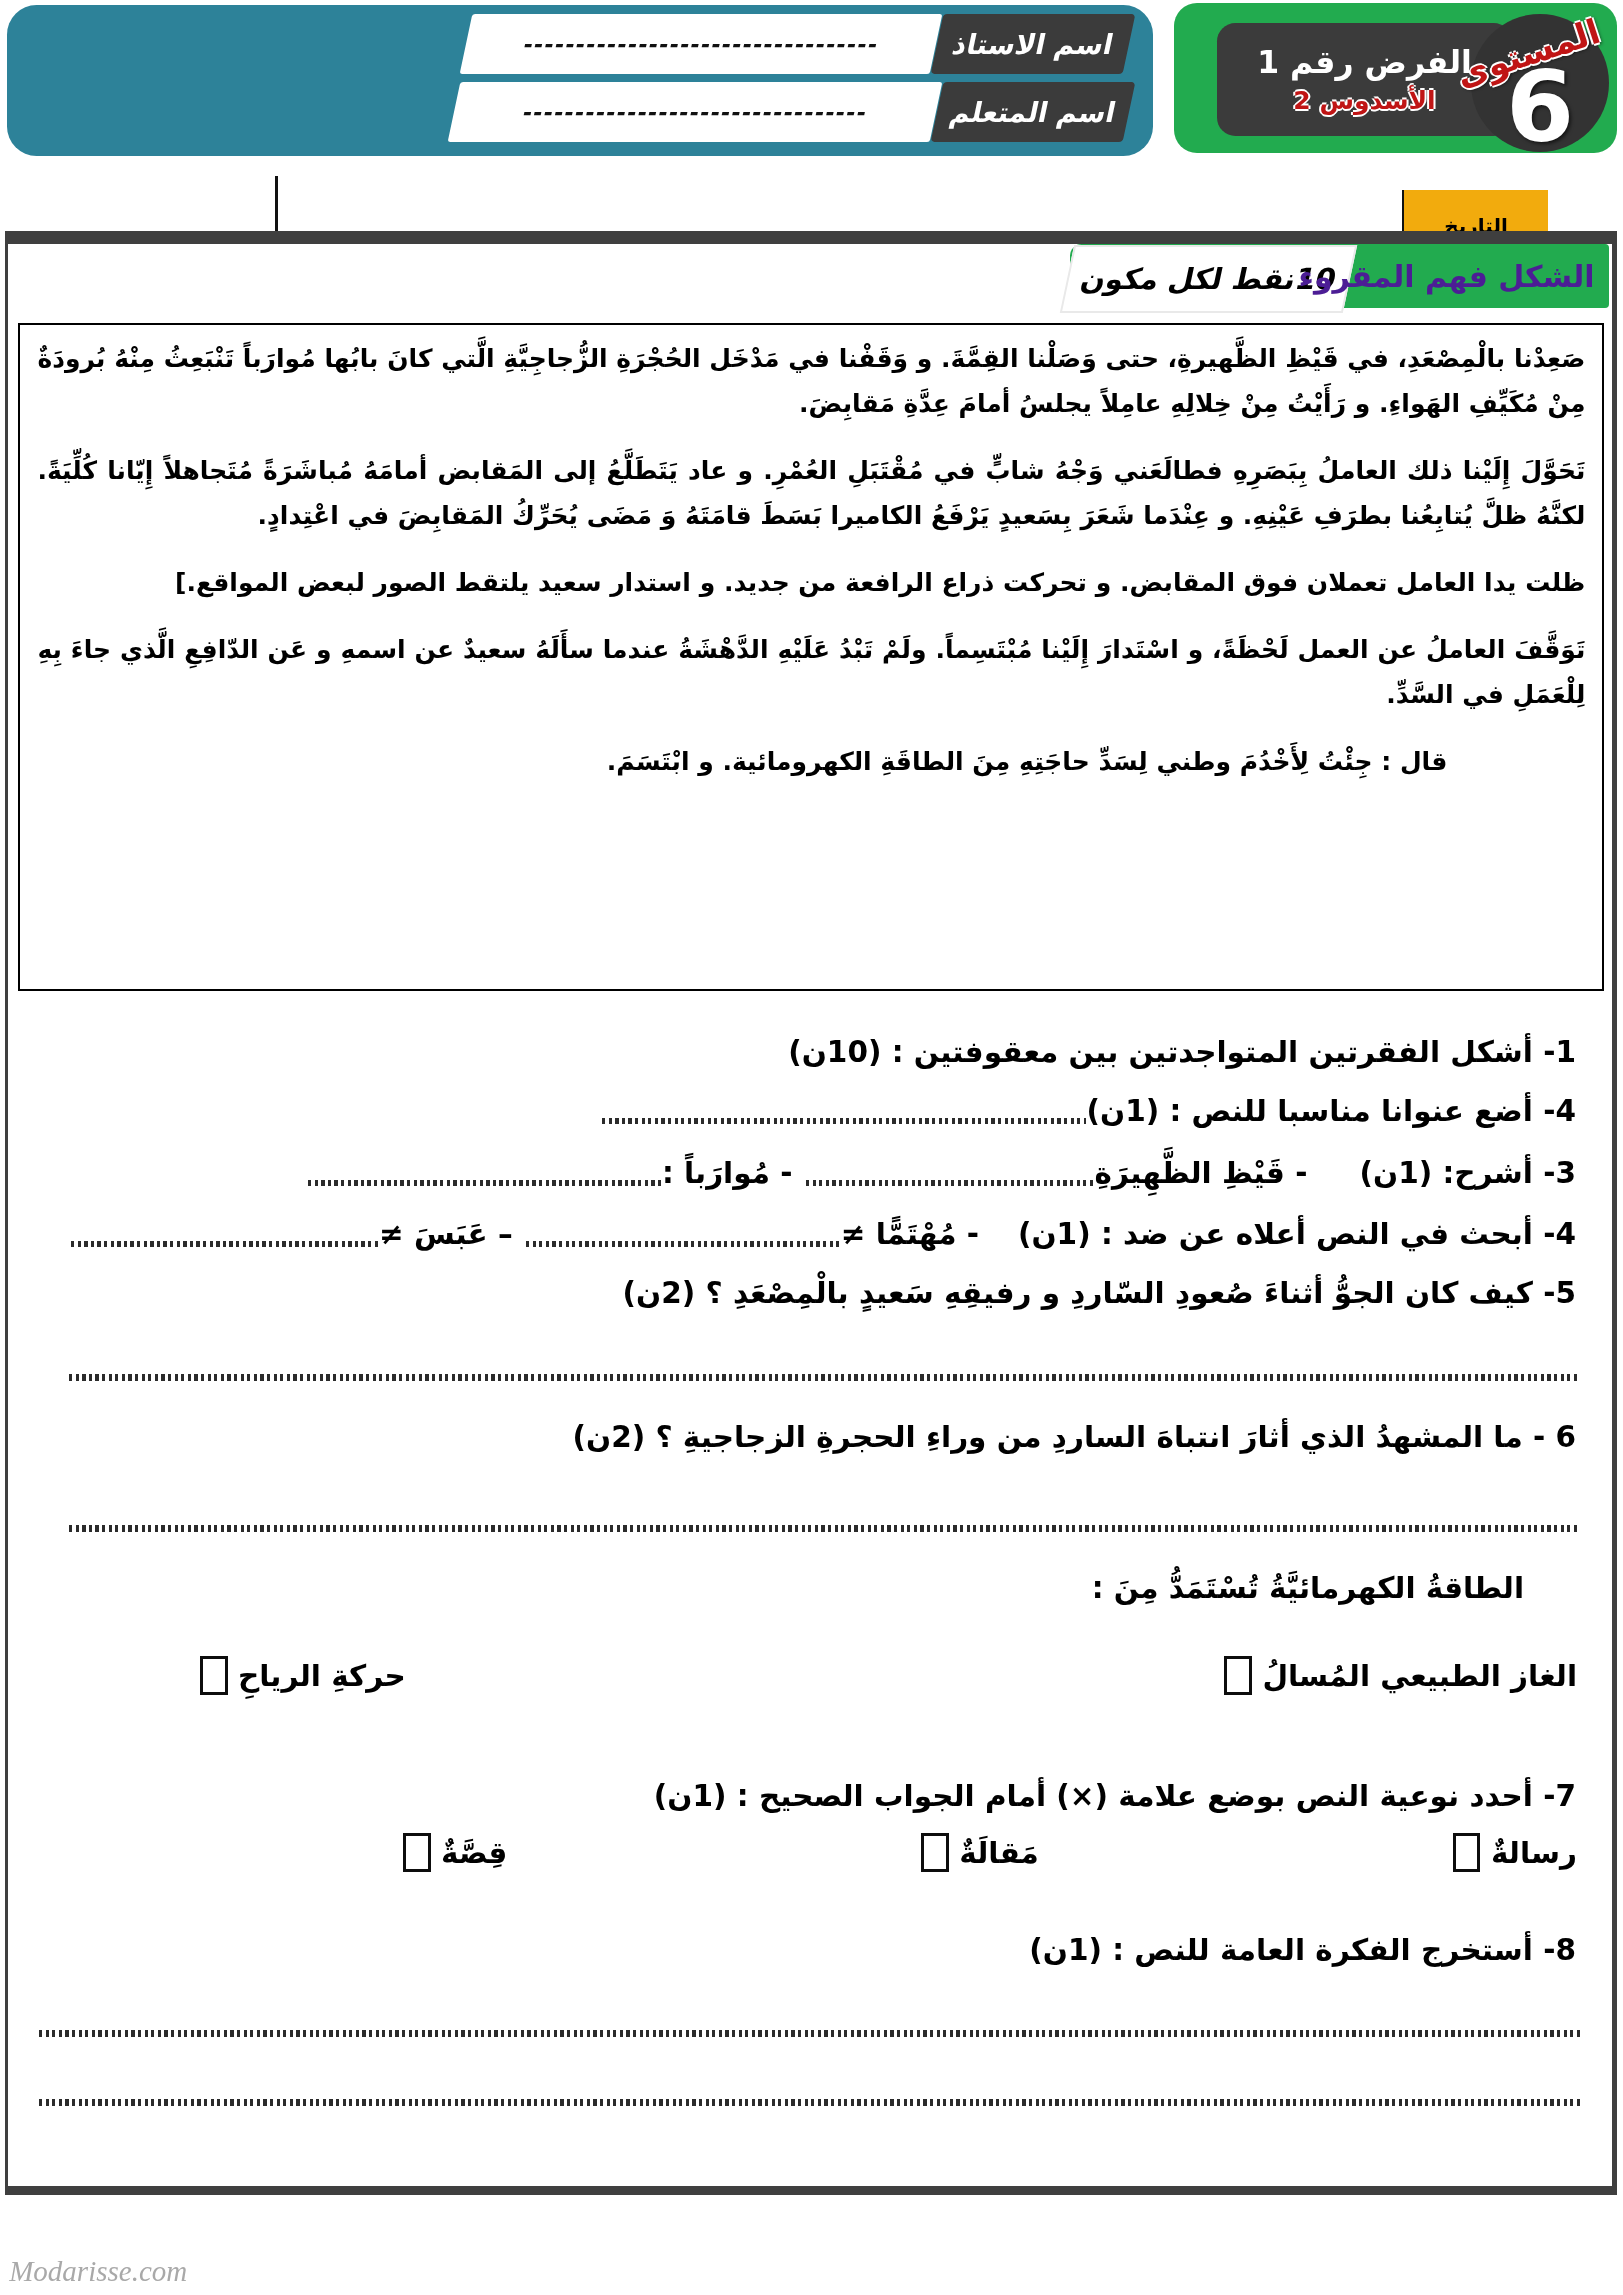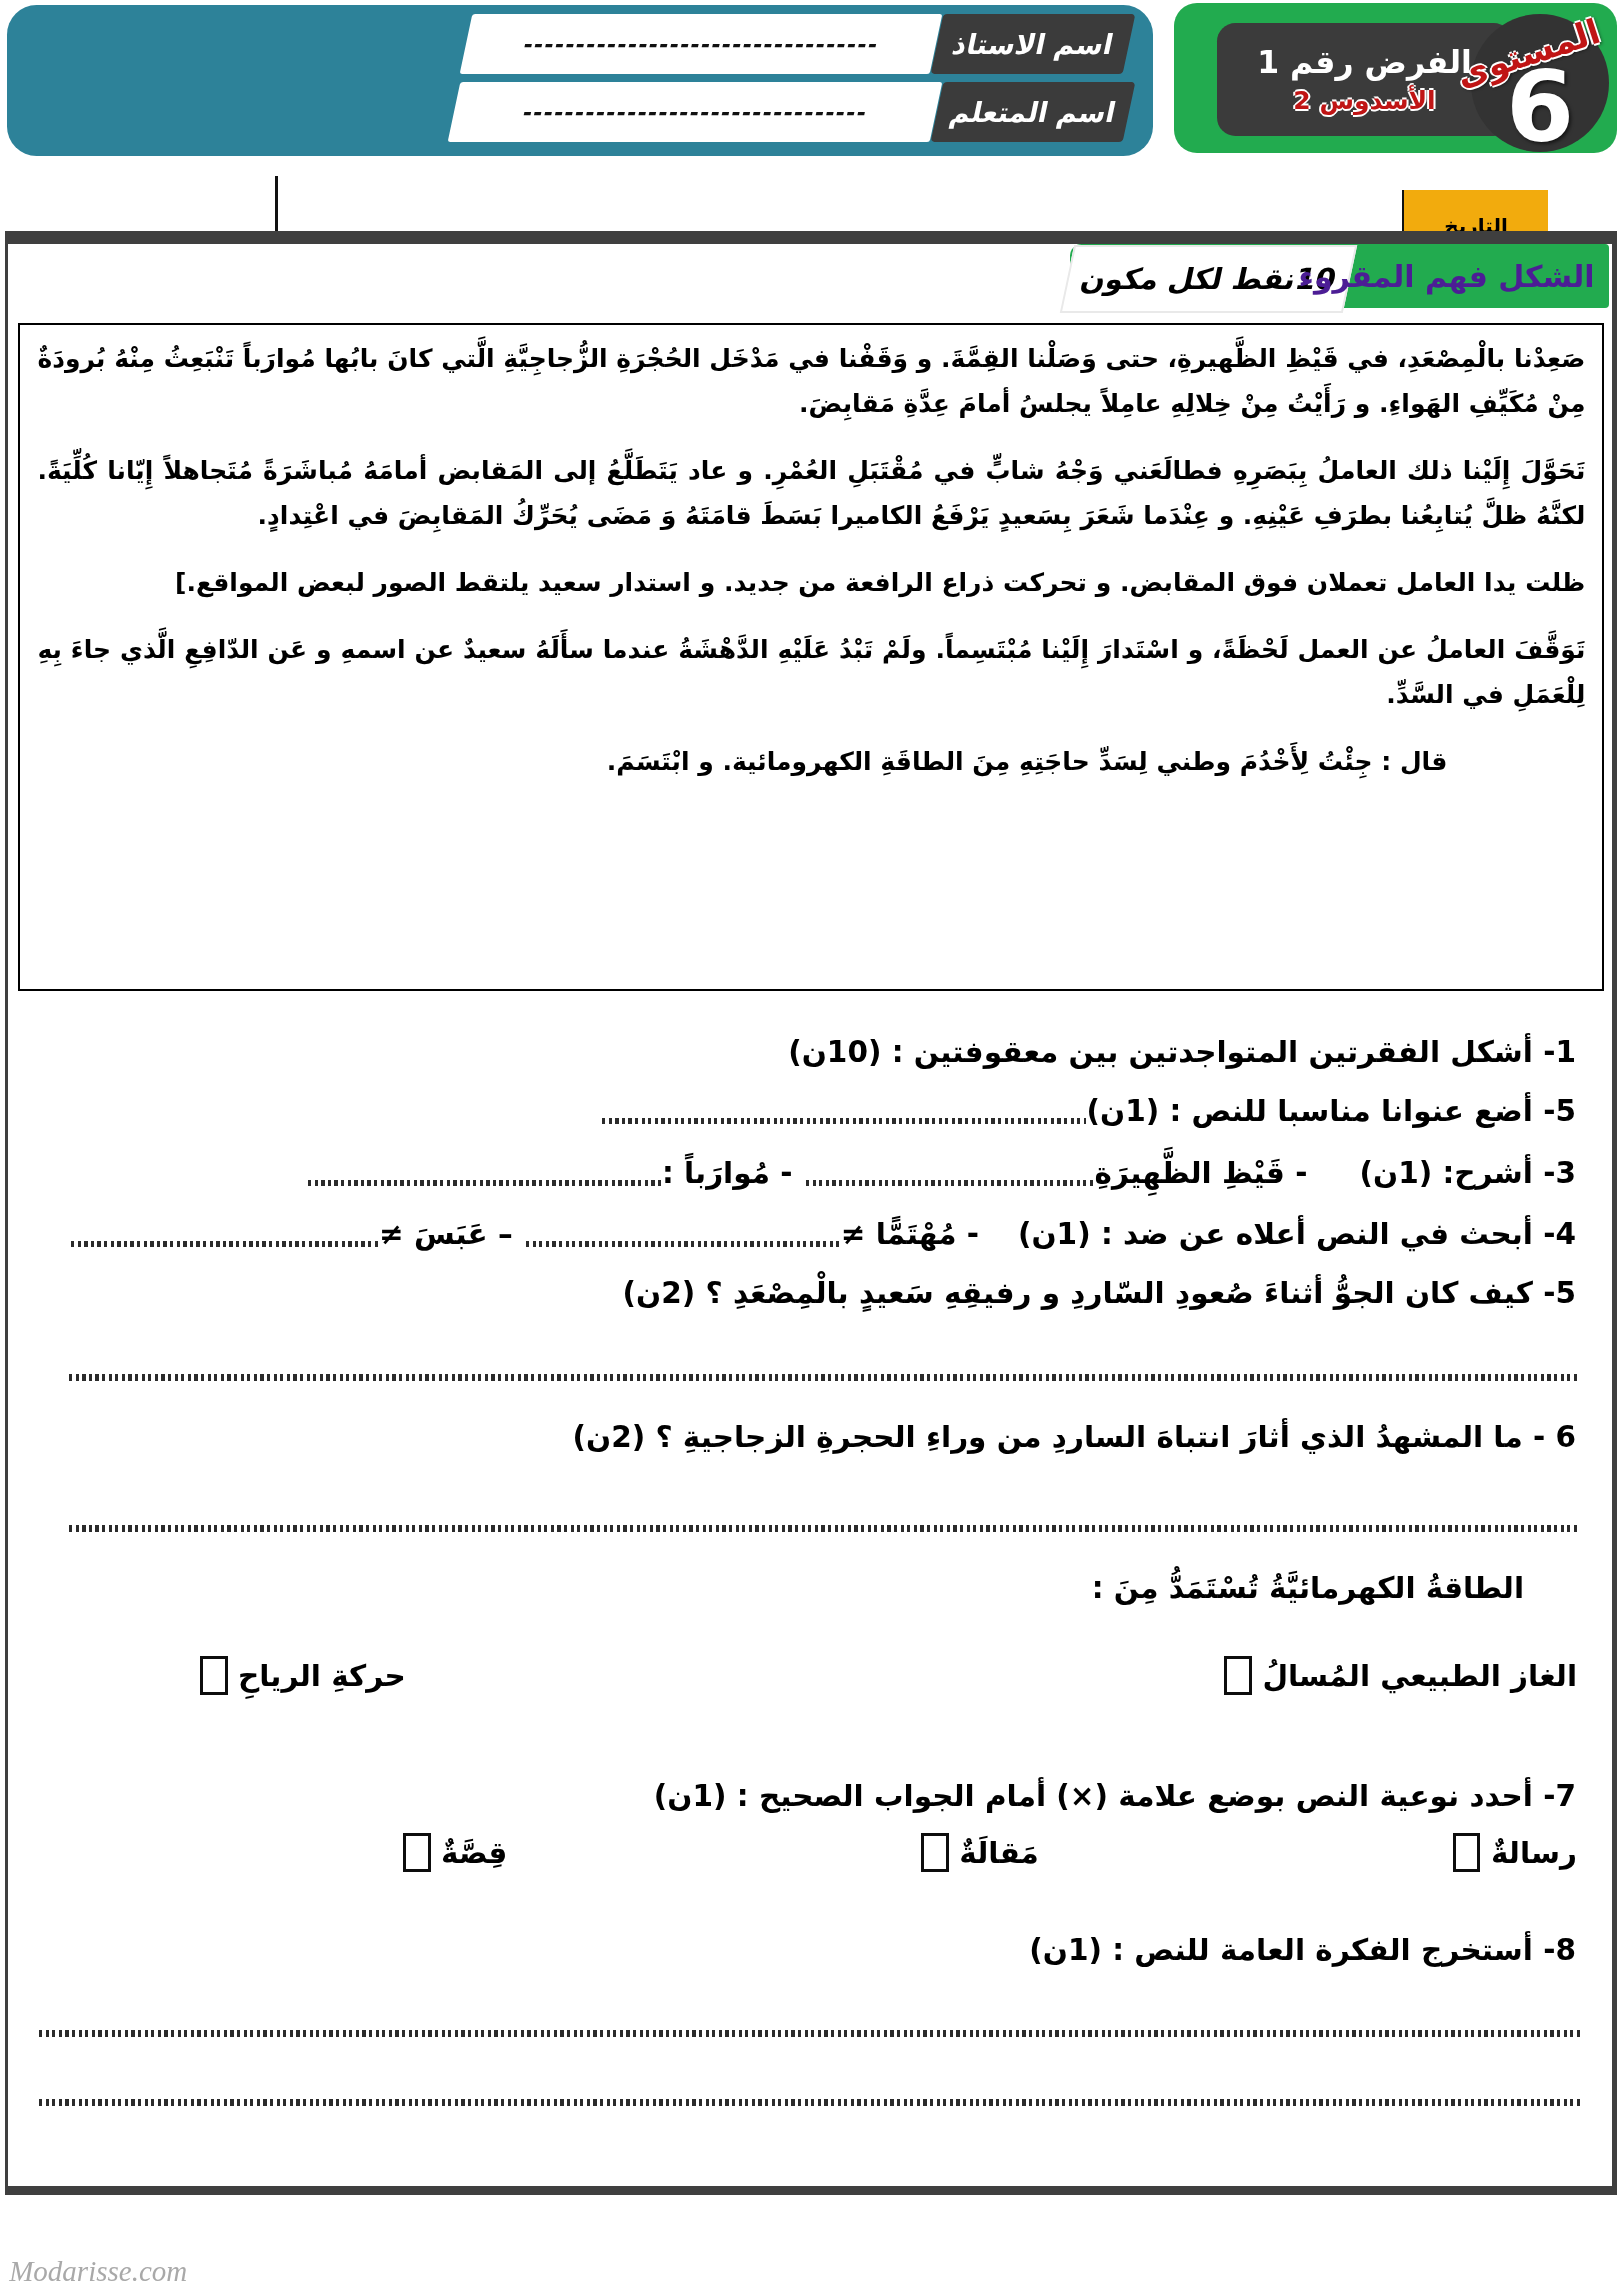--- a/index.html
+++ b/index.html
@@ -123,21 +123,21 @@
     <p>ظلت يدا العامل تعملان فوق المقابض. و تحركت ذراع الرافعة من جديد. و استدار سعيد يلتقط الصور لبعض المواقع.]</p>
     <p>تَوَقَّفَ العاملُ عن العمل لَحْظَةً، و اسْتَدارَ إِلَيْنا مُبْتَسِماً. ولَمْ تَبْدُ عَلَيْهِ الدَّهْشَةُ عندما سأَلَهُ سعيدٌ عن اسمهِ و عَن الدّافِعِ الَّذي جاءَ بِهِ لِلْعَمَلِ في السَّدِّ.</p>
     <p class="indented">قال : جِئْتُ لِأَخْدُمَ وطني لِسَدِّ حاجَتِهِ مِنَ الطاقَةِ الكهرومائية. و ابْتَسَمَ.</p>
   </div>
 
   <div class="q" style="top:1035px;">
     <span>1- أشكل الفقرتين المتواجدتين بين معقوفتين : (10ن)</span>
   </div>
 
   <div class="q" style="top:1094px;">
-    <span>5- أضع عنوانا مناسبا للنص : (1ن)</span>
+    <span>4- أضع عنوانا مناسبا للنص : (1ن)</span>
     <span class="dotfill" style="width:484px;"></span>
   </div>
 
   <div class="q" style="top:1156px;">
     <span>3- أشرح: (1ن)</span>
     <span class="gap80"></span>
     <span>- قَيْظِ الظَّهِيرَةِ</span>
     <span class="dotfill" style="width:289px;"></span>
     <span class="gap20"></span>
     <span>- مُوارَباً :</span>

